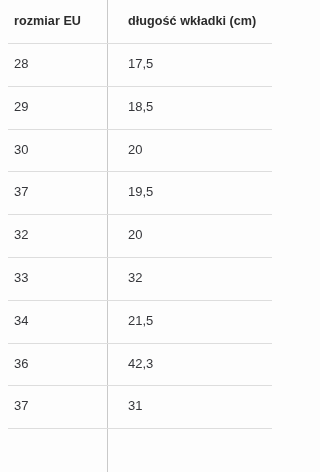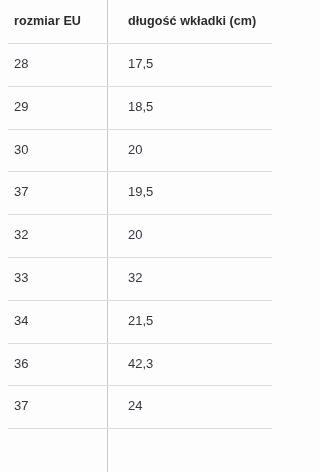--- a/index.html
+++ b/index.html
@@ -177,21 +177,21 @@
           </td>
         <td>
             <span class="cell-2">42,3</span>
           </td>
       </tr>
       <tr>
         <td>
             <span class="cell-1">37</span>
           </td>
         <td>
-            <span class="cell-2">24</span>
+            <span class="cell-2">31</span>
           </td>
       </tr>
     </tbody>
   </table>
 
   <div id="rowlines">
       <div class="rowline" style="top: 43px;"></div>
       <div class="rowline" style="top: 85.8px;"></div>
       <div class="rowline" style="top: 128.6px;"></div>
       <div class="rowline" style="top: 171.4px;"></div>

